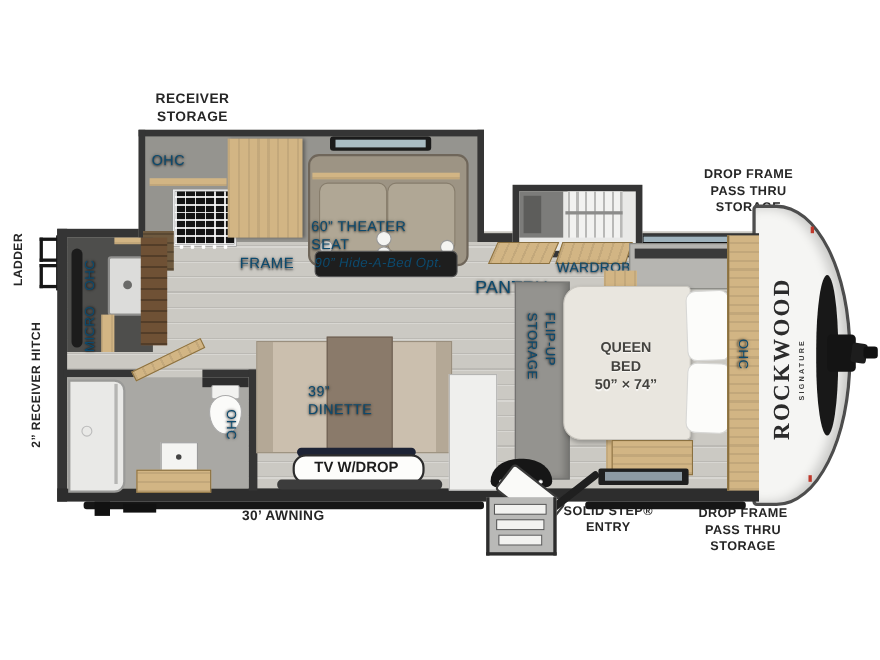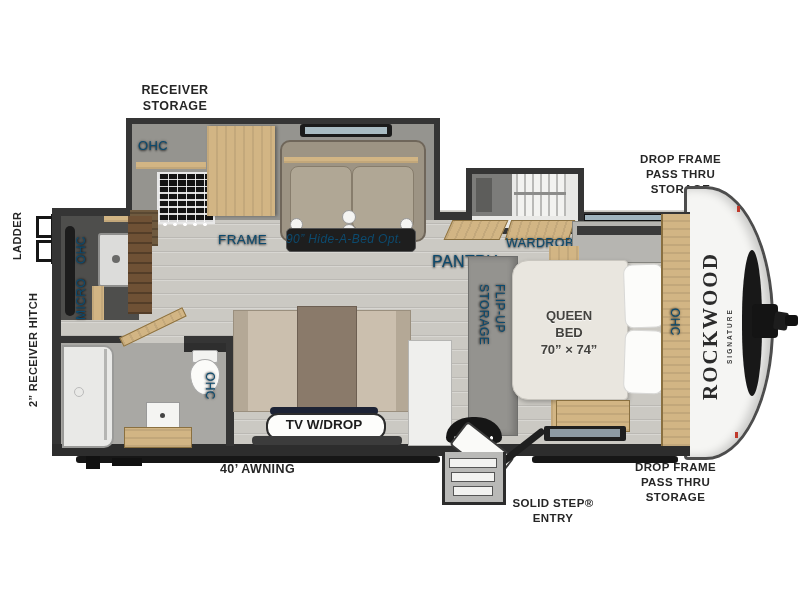--- a/index.html
+++ b/index.html
@@ -32,22 +32,22 @@
   <div class="abs dk" style="left:110px;top:82px;width:130px;font-size:12.5px;">RECEIVER
 STORAGE</div>
   <div class="abs dk v" style="left:10px;top:205px;height:62px;font-size:11px;">LADDER</div>
   <div class="abs dk v" style="left:26px;top:280px;height:140px;font-size:11px;">2” RECEIVER HITCH</div>
   <div class="abs dk" style="left:618px;top:152px;width:125px;font-size:11.5px;">DROP FRAME
 PASS THRU
 STORAGE</div>
   <div class="abs dk" style="left:613px;top:460px;width:125px;font-size:11.5px;">DROP FRAME
 PASS THRU
 STORAGE</div>
-  <div class="abs dk" style="left:200px;top:461px;width:115px;font-size:12.5px;">40’ AWNING</div>
-  <div class="abs dk" style="left:498px;top:458px;width:110px;font-size:11.5px;margin-top:38px;">SOLID STEP®
+  <div class="abs dk" style="left:200px;top:461px;width:115px;font-size:12.5px;">30’ AWNING</div>
+  <div class="abs dk" style="left:498px;top:458px;width:110px;font-size:11.5px;">SOLID STEP®
 ENTRY</div>
 
   <div class="abs" style="left:36px;top:214px;width:22px;height:50px;">
     <div class="abs" style="left:0;top:2px;width:14px;height:16px;border:3px solid #161616;border-right:none;"></div>
     <div class="abs" style="left:0;top:26px;width:14px;height:16px;border:3px solid #161616;border-right:none;"></div>
     <div class="abs" style="left:15px;top:0;width:5px;height:50px;background:#161616;"></div>
   </div>
 
   <div class="abs plank" style="left:58px;top:210px;width:632px;height:240px;"></div>
 
@@ -93,20 +93,22 @@
   </div>
   <div class="abs" style="left:280px;top:140px;width:142px;height:98px;background:#9d9484;border:2px solid #6f665a;border-radius:10px;">
     <div class="abs woodh" style="left:2px;top:15px;width:134px;height:6px;"></div>
     <div class="abs seat" style="left:8px;top:24px;width:60px;height:62px;"></div>
     <div class="abs seat" style="left:70px;top:24px;width:60px;height:62px;"></div>
     <div class="abs dot" style="left:60px;top:82px;width:12px;height:12px;"></div>
     <div class="abs dot" style="left:60px;top:68px;width:12px;height:12px;"></div>
     <div class="abs dot" style="left:8px;top:76px;width:11px;height:11px;"></div>
     <div class="abs dot" style="left:118px;top:76px;width:11px;height:11px;"></div>
   </div>
+  <div class="abs lbl" style="left:283px;top:198px;width:136px;font-size:13px;">60” THEATER
+SEAT</div>
 
   <div class="abs lbl" style="left:218px;top:232px;width:62px;font-size:13.5px;">FRAME</div>
   <div class="abs" style="left:286px;top:228px;width:128px;height:22px;background:#1e1e1e;border-radius:5px;border:1px solid #555;"></div>
   <div class="abs lbl" style="left:286px;top:232px;width:128px;font-size:12px;font-style:italic;text-shadow:none;">90” Hide-A-Bed Opt.</div>
 
   <div class="abs" style="left:61px;top:216px;width:78px;height:104px;background:#4e4e4c;"></div>
   <div class="abs" style="left:65px;top:226px;width:10px;height:90px;background:#1c1c1c;border-radius:5px;"></div>
   <div class="abs" style="left:98px;top:233px;width:36px;height:50px;background:#dcdcda;border:2px solid #8f8f8d;border-radius:3px;">
     <div class="abs" style="left:12px;top:20px;width:8px;height:8px;background:#6a6a68;border-radius:50%;"></div>
   </div>
@@ -134,20 +136,22 @@
   <div class="abs" style="left:146px;top:402px;width:32px;height:27px;background:#f4f4f2;border:1px solid #999;">
     <div class="abs" style="left:13px;top:10px;width:5px;height:5px;background:#444;border-radius:50%;"></div>
   </div>
   <div class="abs woodh" style="left:124px;top:427px;width:66px;height:19px;border:1px solid #8a7040;"></div>
 
   <div class="abs" style="left:233px;top:310px;width:64px;height:100px;background:#cbbfae;border:1px solid #9a8f7e;
               background-image:linear-gradient(90deg,#b4a896 0 14px,transparent 14px);"></div>
   <div class="abs" style="left:355px;top:310px;width:54px;height:100px;background:#cbbfae;border:1px solid #9a8f7e;
               background-image:linear-gradient(270deg,#b4a896 0 14px,transparent 14px);"></div>
   <div class="abs" style="left:297px;top:306px;width:58px;height:108px;background:#8a7a6a;border:1px solid #6d5f52;"></div>
+  <div class="abs lbl" style="left:280px;top:348px;width:92px;font-size:13px;">39”
+DINETTE</div>
   <div class="abs" style="left:408px;top:340px;width:42px;height:104px;background:#efefed;border:1px solid #b5b5b3;"></div>
   <div class="abs" style="left:270px;top:407px;width:108px;height:8px;background:#1d2335;border-radius:4px;"></div>
   <div class="abs" style="left:266px;top:413px;width:116px;height:23px;background:#fdfdfb;border:2px solid #2c2c2c;border-radius:12px;"></div>
   <div class="abs" style="left:266px;top:417px;width:116px;font-size:13.5px;font-weight:bold;color:#1d1d1d;text-align:center;">TV W/DROP</div>
   <div class="abs" style="left:252px;top:436px;width:150px;height:9px;background:#3c3c3c;border-radius:4px;"></div>
 
   <div class="abs" style="left:466px;top:168px;width:106px;height:54px;background:#e9e9e7;border:6px solid #353535;">
     <div class="abs" style="left:0;top:0;width:40px;height:42px;background:#7c7c7a;"></div>
     <div class="abs" style="left:4px;top:4px;width:16px;height:34px;background:#5d5d5b;"></div>
     <div class="abs" style="left:44px;top:0;width:50px;height:42px;background:#f2f2f0;
@@ -169,21 +173,21 @@
   <div class="abs wood" style="left:549px;top:246px;width:30px;height:16px;"></div>
   <div class="abs wood" style="left:551px;top:392px;width:30px;height:42px;"></div>
 
   <div class="abs" style="left:512px;top:260px;width:114px;height:138px;background:#e9e6df;border:1px solid #c9c6bf;
               border-radius:16px 4px 4px 16px;box-shadow:1px 2px 4px rgba(0,0,0,.25);"></div>
   <div class="abs" style="left:624px;top:264px;width:38px;height:62px;background:#fcfcfa;border:1px solid #d8d8d6;border-radius:9px;transform:rotate(-2deg);"></div>
   <div class="abs" style="left:624px;top:330px;width:38px;height:62px;background:#fcfcfa;border:1px solid #d8d8d6;border-radius:9px;transform:rotate(2deg);"></div>
   <div class="abs" style="left:512px;top:308px;width:114px;font-size:13px;font-weight:bold;color:#44433f;text-align:center;
               white-space:pre-line;line-height:1.3;text-shadow:0 1px 1px rgba(255,255,255,.8);">QUEEN
 BED
-70” × 74”</div>
+50” × 74”</div>
 
   <div class="abs woodh" style="left:661px;top:214px;width:27px;height:232px;border-left:2px solid #8a7040;"></div>
   <div class="abs lbl vd" style="left:668px;top:308px;height:40px;font-size:12px;">OHC</div>
 
   <div class="abs woodh" style="left:556px;top:400px;width:72px;height:30px;border:1px solid #8a7040;"></div>
   <div class="abs" style="left:544px;top:426px;width:82px;height:15px;background:#1f1f1f;border-radius:2px;">
     <div class="abs" style="left:6px;top:3px;width:70px;height:8px;background:#8d9aa3;"></div>
   </div>
 
   <div class="abs" style="left:446px;top:417px;width:56px;height:26px;background:#161616;border-radius:28px 28px 6px 6px / 22px 22px 6px 6px;">

